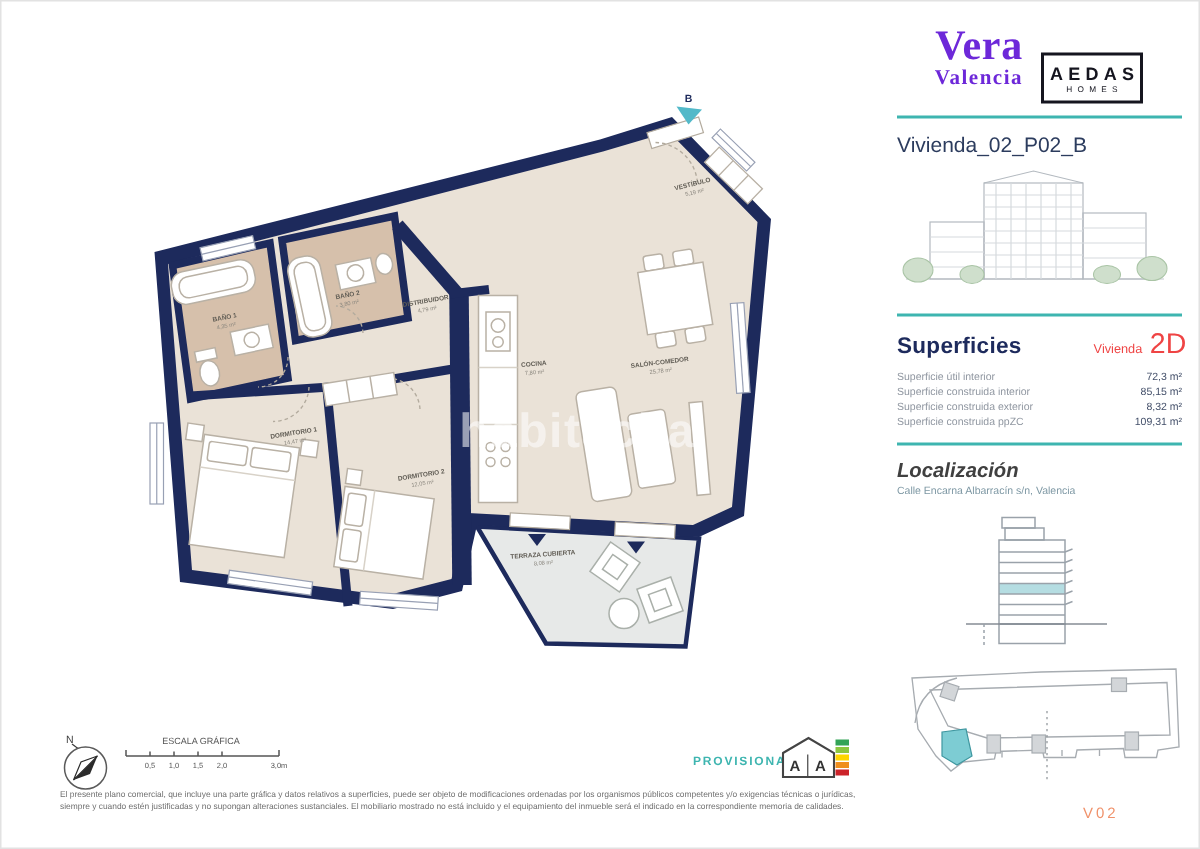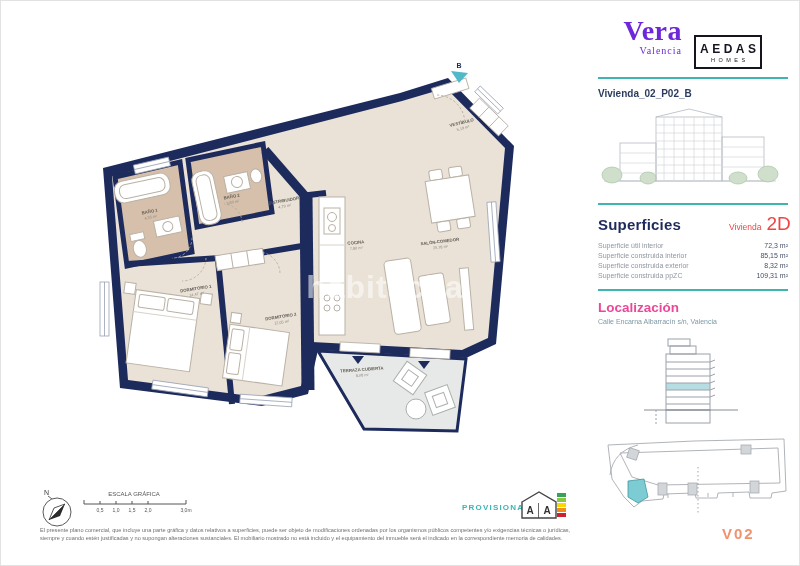--- a/index.html
+++ b/index.html
@@ -5,44 +5,44 @@
   html,body{margin:0;padding:0;}
   body{width:800px;height:566px;position:relative;background:#ffffff;
        font-family:"Liberation Sans",sans-serif;overflow:hidden;
        box-shadow:inset 0 0 0 1px #e2e2e2;}
   .abs{position:absolute;}
   
   .sidebar{position:absolute;left:598px;top:18px;width:190px;}
   .brandrow{display:flex;align-items:flex-start;}
   .vera{width:78px;text-align:right;color:#6d28d9;font-family:"Liberation Serif",serif;margin-left:6px;}
   .vera .vname{font-size:28px;font-weight:bold;line-height:26px;letter-spacing:.5px;}
-  .vera .vcity{font-size:10px;letter-spacing:1px;margin-top:1px;}
+  .vera .vcity{font-size:14px;letter-spacing:1px;margin-top:1px;font-weight:bold;}
   .aedas{border:2.5px solid #15151f;width:64px;height:30px;margin-left:12px;margin-top:17px;
          display:flex;flex-direction:column;align-items:center;justify-content:center;color:#15151f;}
   .aedas .a1{font-size:12px;font-weight:bold;letter-spacing:3.5px;text-indent:3.5px;}
   .aedas .a2{font-size:5.5px;letter-spacing:3.5px;text-indent:3.5px;margin-top:1px;}
   .tealhr{height:2px;background:#3eb5b0;border:none;margin:8px 0 0 0;}
-  .unit-title{margin-top:9px;font-size:10px;font-weight:bold;color:#2c3c5e;}
+  .unit-title{margin-top:9px;font-size:14px;font-weight:normal;color:#2c3c5e;}
   .sup-head{display:flex;justify-content:space-between;align-items:baseline;margin-top:8px;gap:48px;}
   .sup-head h2{margin:0;font-size:15px;color:#1d2a5c;letter-spacing:.2px;}
   .sup-type{color:#ef4444;white-space:nowrap;}
   .sup-type .t1{font-size:8.5px;margin-right:5px;}
   .sup-type .t2{font-size:19px;}
   .sup-rows{margin-top:5px;}
   .srow{display:flex;justify-content:space-between;font-size:7px;padding:1.6px 0;}
   .srow .lb{color:#9097a1;}
   .srow .vl{color:#44506a;}
-  .loc-head{margin:9px 0 0 0;font-size:13.5px;font-weight:bold;color:#ec4899;}
+  .loc-head{margin:9px 0 0 0;font-size:13.5px;font-weight:bold;color:#404040;font-style:italic;}
   .loc-addr{font-size:7px;color:#7e98a4;margin-top:3px;}
   
   .provisional{position:absolute;left:462px;top:503px;font-size:8px;font-weight:bold;
                color:#3eb5b0;letter-spacing:1.2px;}
   .disclaimer{position:absolute;left:40px;top:520px;width:540px;font-size:5.6px;
               color:#707070;line-height:1.55;}
-  .version{position:absolute;left:722px;top:525px;font-size:15px;font-weight:bold;
+  .version{position:absolute;left:722px;top:537px;font-size:10px;font-weight:normal;
            color:#f0926b;letter-spacing:2px;}
   svg text{font-family:"Liberation Sans",sans-serif;}
 </style>
 </head>
 <body>
 
 <svg class="abs" style="left:0;top:0" width="590" height="500" viewBox="0 0 590 500">
 
   <g>
     <polygon points="318,351 466,359 457,431 364,429" fill="#e7e9e8" stroke="#1d2a5c" stroke-width="3"></polygon>

